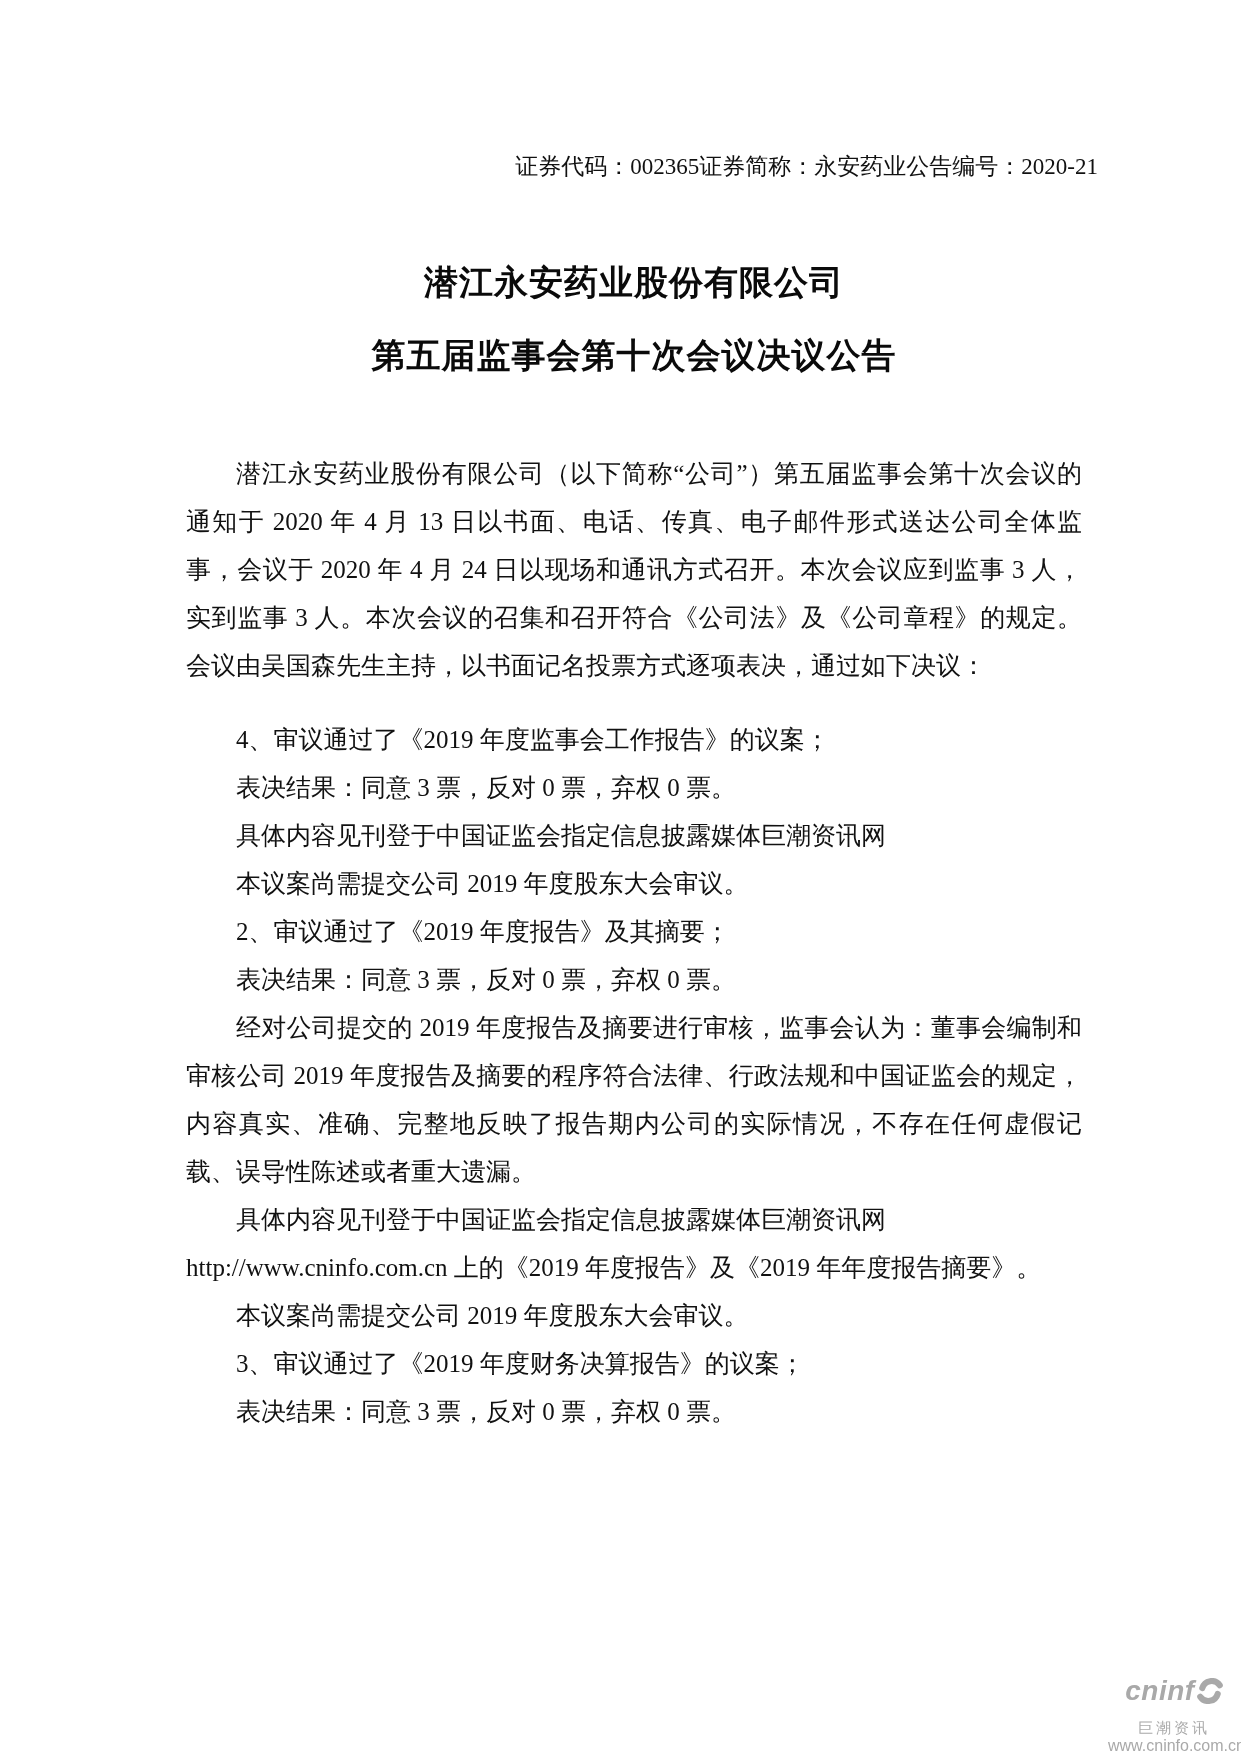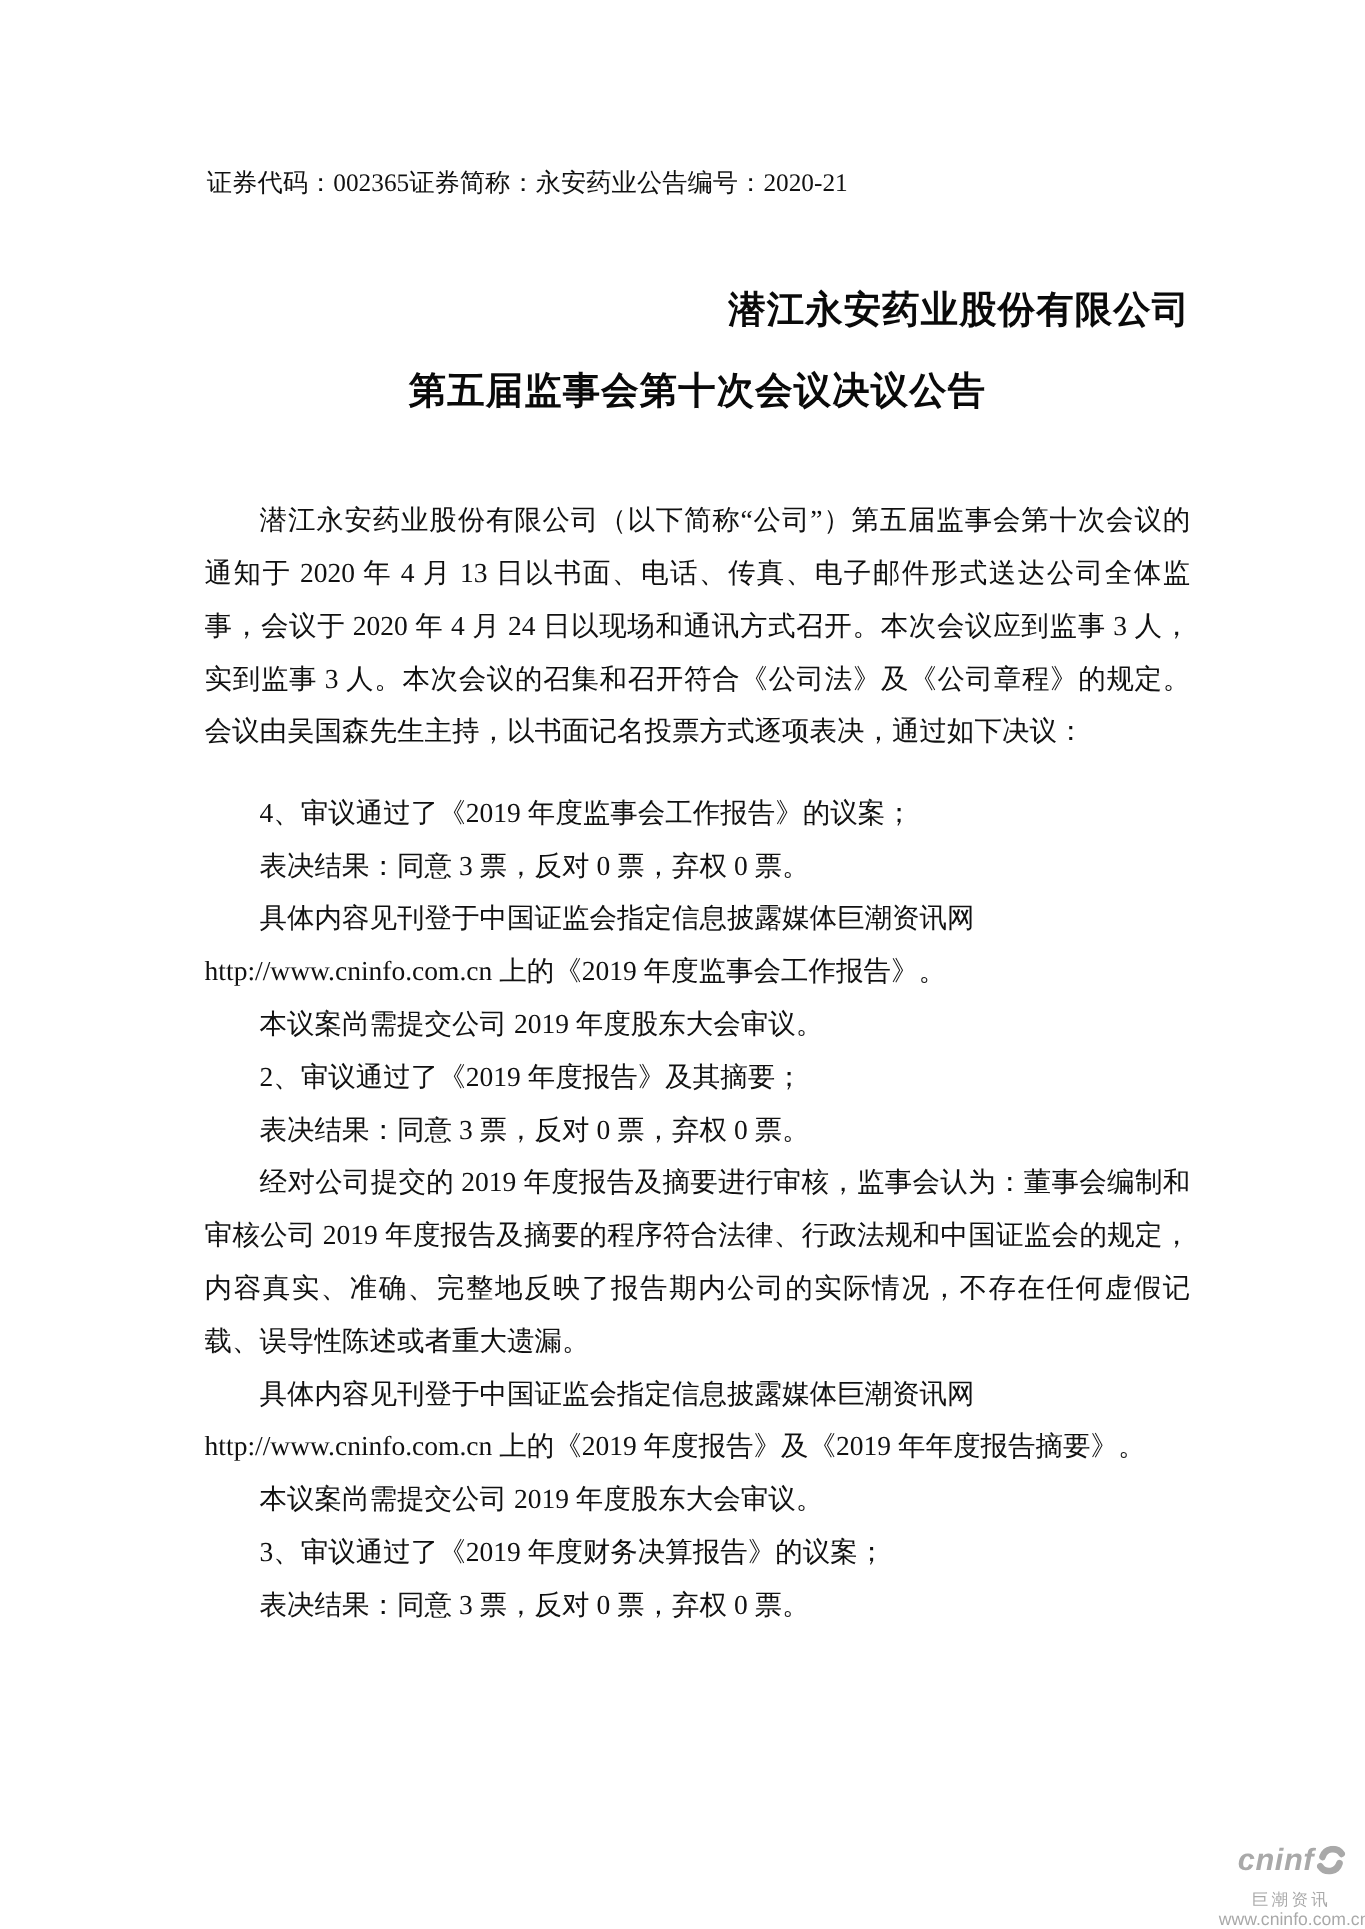--- a/index.html
+++ b/index.html
@@ -9,36 +9,36 @@
     position: relative;
     overflow: hidden;
     font-family: "Liberation Serif", "DejaVu Serif", serif;
     color: #111111;
   }
   .page { position: absolute; inset: 0; }
 
   .doc-header {
     position: absolute;
     top: 152px; left: 188px; width: 910px;
-    display: flex; justify-content: flex-start;
+    display: flex; justify-content: flex-end;
     font-size: 23px; line-height: 30px;
     white-space: nowrap;
   }
 
   .title {
     position: absolute;
     left: 186px; width: 896px;
     text-align: center;
     font-family: "Liberation Sans", "DejaVu Sans", sans-serif;
     font-weight: 700;
     font-size: 34px; line-height: 38px;
     margin: 0; color: #0a0a0a;
     letter-spacing: 1px;
   }
-  .title-1 { top: 263px; text-align: right; }
+  .title-1 { top: 263px; }
   .title-2 { top: 336px; }
 
   .doc-body {
     position: absolute;
     top: 426px; left: 186px; width: 896px;
     font-size: 25px; line-height: 48px;
     text-align: justify;
   }
   .doc-body p { margin: 0; }
   .indent { text-indent: 2em; }
@@ -79,21 +79,21 @@
     <span>公告编号：2020-21</span>
   </div>
 
   <h1 class="title title-1">潜江永安药业股份有限公司</h1>
   <h2 class="title title-2">第五届监事会第十次会议决议公告</h2>
 
   <div class="doc-body">
     <p class="indent gap-a">潜江永安药业股份有限公司（以下简称“公司”）第五届监事会第十次会议的通知于 2020 年 4 月 13 日以书面、电话、传真、电子邮件形式送达公司全体监事，会议于 2020 年 4 月 24 日以现场和通讯方式召开。本次会议应到监事 3 人，实到监事 3 人。本次会议的召集和召开符合《公司法》及《公司章程》的规定。会议由吴国森先生主持，以书面记名投票方式逐项表决，通过如下决议：</p>
     <p class="indent gap-b">4、审议通过了《2019 年度监事会工作报告》的议案；</p>
     <p class="indent">表决结果：同意 3 票，反对 0 票，弃权 0 票。</p>
-    <p class="indent"><span>具体内容见刊登于中国证监会指定信息披露媒体巨潮资讯网</span><br><span>http://www.cninfo.com.cn 上的《2019 年度监事会工作报告》。</span></p>
+    <p class="indent"><span>具体内容见刊登于中国证监会指定信息披露媒体巨潮资讯网</span><br></p>
     <p class="indent">本议案尚需提交公司 2019 年度股东大会审议。</p>
     <p class="indent">2、审议通过了《2019 年度报告》及其摘要；</p>
     <p class="indent">表决结果：同意 3 票，反对 0 票，弃权 0 票。</p>
     <p class="indent">经对公司提交的 2019 年度报告及摘要进行审核，监事会认为：董事会编制和审核公司 2019 年度报告及摘要的程序符合法律、行政法规和中国证监会的规定，内容真实、准确、完整地反映了报告期内公司的实际情况，不存在任何虚假记载、误导性陈述或者重大遗漏。</p>
     <p class="indent"><span>具体内容见刊登于中国证监会指定信息披露媒体巨潮资讯网</span><br><span>http://www.cninfo.com.cn 上的《2019 年度报告》及《2019 年年度报告摘要》。</span></p>
     <p class="indent">本议案尚需提交公司 2019 年度股东大会审议。</p>
     <p class="indent">3、审议通过了《2019 年度财务决算报告》的议案；</p>
     <p class="indent">表决结果：同意 3 票，反对 0 票，弃权 0 票。</p>
   </div>
 

